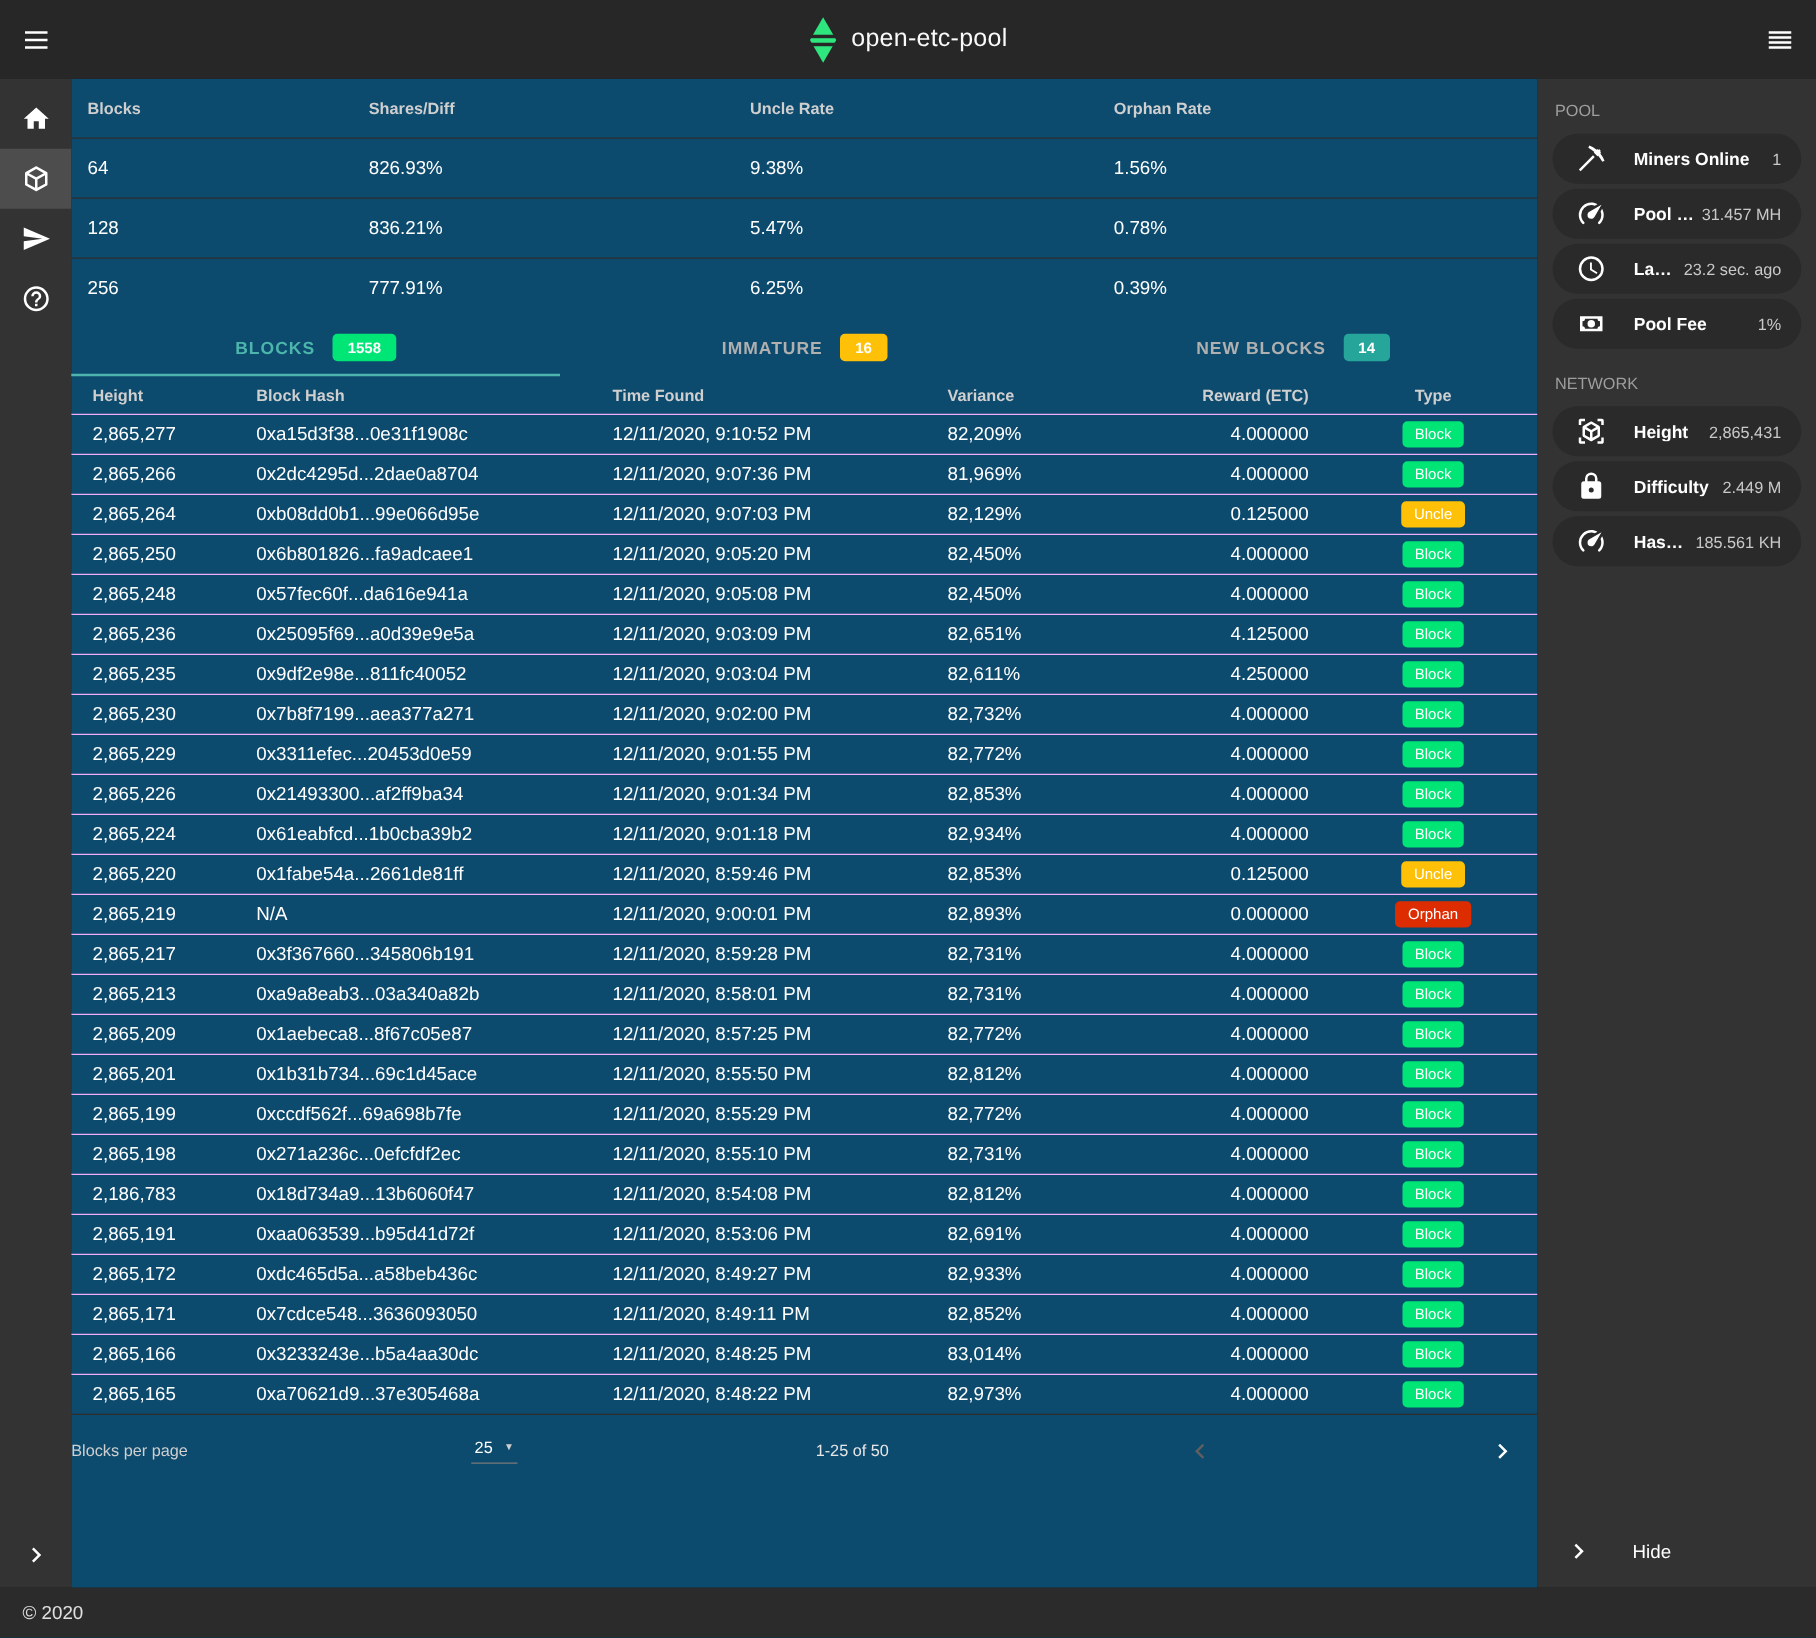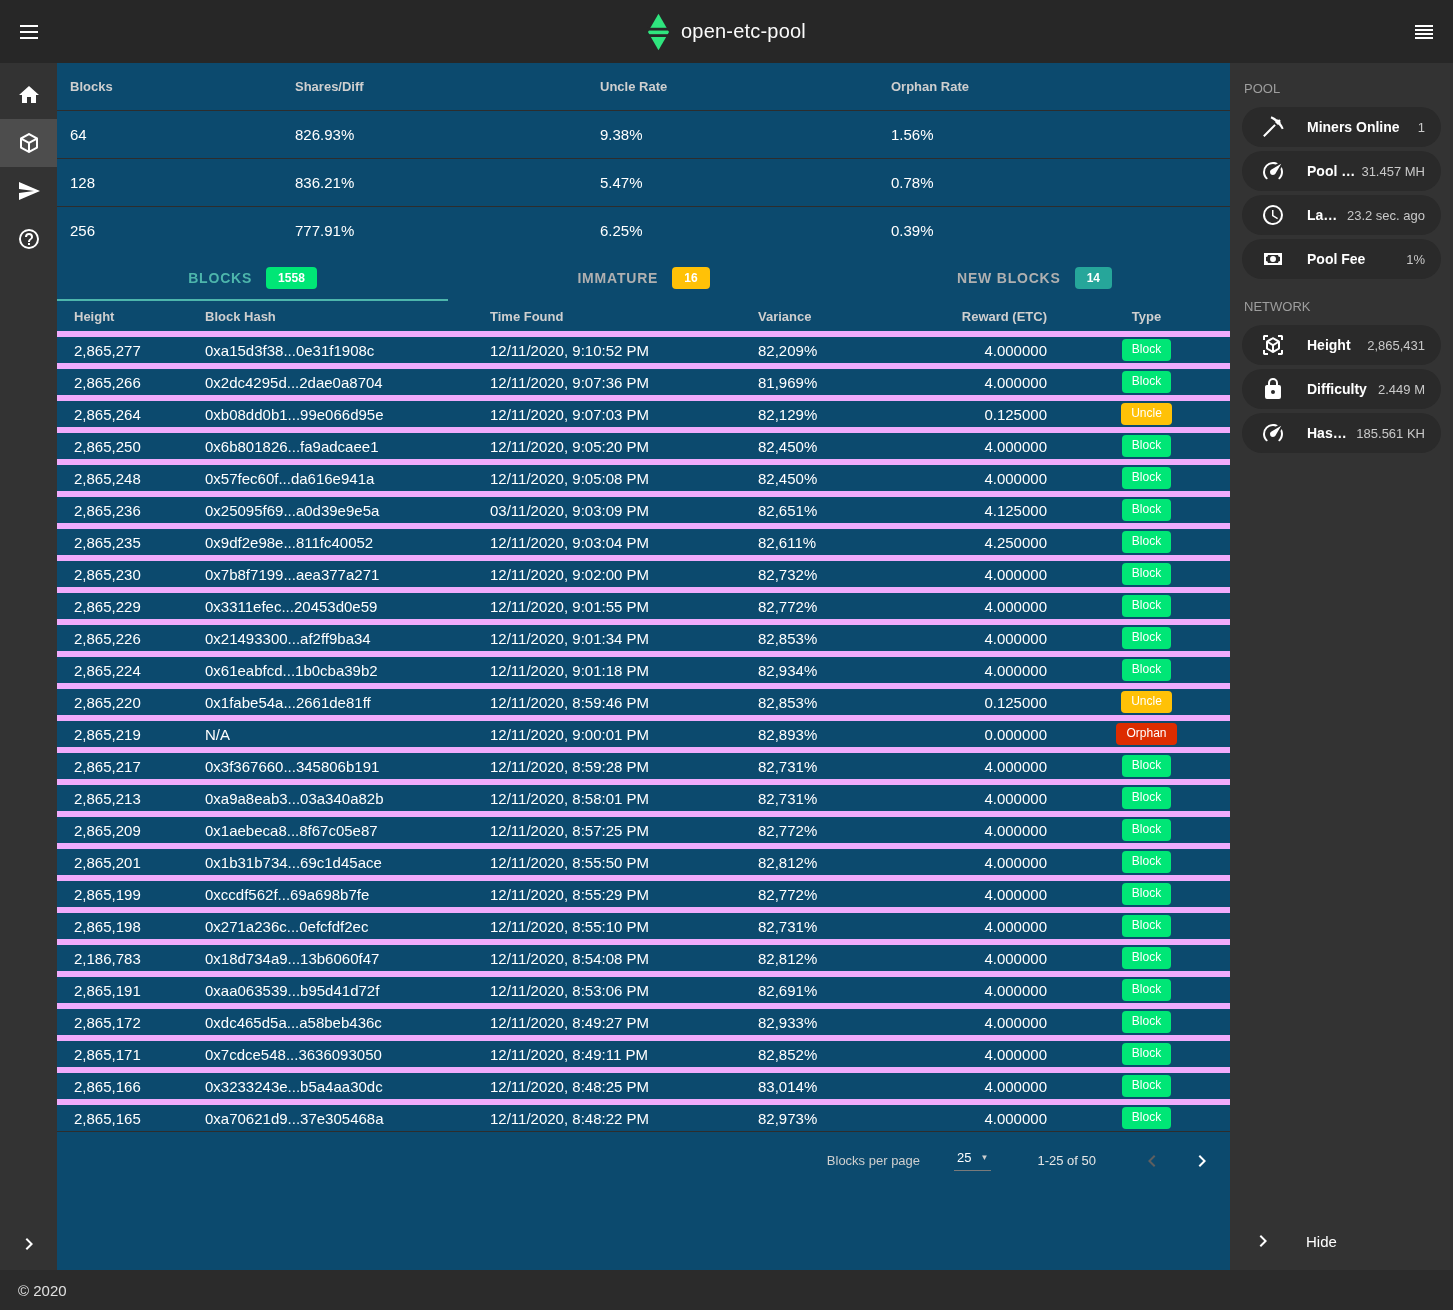--- a/index.html
+++ b/index.html
@@ -38,28 +38,28 @@
 
   .tabs { display:flex; height:47px; }
   .tab { flex:1; display:flex; align-items:center; justify-content:center; gap:14px; position:relative; cursor:pointer; }
   .tab-label { font-size:14px; font-weight:bold; color:#b0b0b0; letter-spacing:0.8px; }
   .tab.active .tab-label { color:#4db6ac; }
   .tab.active::after { content:""; position:absolute; left:0; right:0; bottom:0; height:2px; background:#4db6ac; }
   .tab-badge { color:#ffffff; font-size:12px; font-weight:bold; padding:4px 12px; border-radius:4px; }
 
   .blocks-head, .blocks-row { display:grid; grid-template-columns:148px 285px 268px 195px 110px 1fr; align-items:center; }
   .blocks-head { height:30px; font-size:13px; font-weight:bold; color:#cfcfcf; }
-  .blocks-row { height:32px; border-top:6px solid #f0abfc; font-size:15px; color:#ffffff; }
+  .blocks-row { height:32px; border-top:1px solid #f0abfc; font-size:15px; color:#ffffff; }
   .cell-height { padding-left:17px; }
   .cell-reward { text-align:right; padding-right:16px; }
   .cell-type { display:flex; justify-content:center; }
   .blocks-head .cell-type { display:block; text-align:center; }
   .chip { font-size:12px; padding:3px 10px; border-radius:4px; color:#ffffff; line-height:1.3; }
 
-  .pagination { border-top:1px solid #2d2d2d; height:58px; display:flex; align-items:center; justify-content:flex-end; padding-right:16px; font-size:13px; color:#cfcfcf; }
+  .pagination { border-top:1px solid #2d2d2d; height:58px; display:flex; align-items:center; justify-content:space-between; padding-right:16px; font-size:13px; color:#cfcfcf; }
   .pp-label { margin-right:34px; }
   .pp-select { display:flex; align-items:center; gap:9px; border-bottom:1px solid #7a7a7a; padding:0 3px 5px 3px; color:#ffffff; cursor:pointer; }
   .pp-caret { font-size:8px; color:#cfcfcf; }
   .pp-range { margin-left:46px; color:#e6e6e6; }
   .pp-nav { margin-left:44px; cursor:pointer; display:flex; }
   .pp-nav svg { width:24px; height:24px; }
   .pp-prev svg { fill:#5f5f5f; }
   .pp-next { margin-left:26px; }
   .pp-next svg { fill:#ffffff; }
 
@@ -234,21 +234,21 @@
           <span class="cell-time">12/11/2020, 9:05:08 PM</span>
           <span class="cell-variance">82,450%</span>
           <span class="cell-reward">4.000000</span>
           <span class="cell-type">
             <span class="chip" style="background: rgb(0, 230, 118);">Block</span>
           </span>
         </div>
         <div class="blocks-row">
           <span class="cell-height">2,865,236</span>
           <span class="cell-hash">0x25095f69...a0d39e9e5a</span>
-          <span class="cell-time">03/11/2020, 9:03:09 PM</span>
+          <span class="cell-time">12/11/2020, 9:03:09 PM</span>
           <span class="cell-variance">82,651%</span>
           <span class="cell-reward">4.125000</span>
           <span class="cell-type">
             <span class="chip" style="background: rgb(0, 230, 118);">Block</span>
           </span>
         </div>
         <div class="blocks-row">
           <span class="cell-height">2,865,235</span>
           <span class="cell-hash">0x9df2e98e...811fc40052</span>
           <span class="cell-time">12/11/2020, 9:03:04 PM</span>

